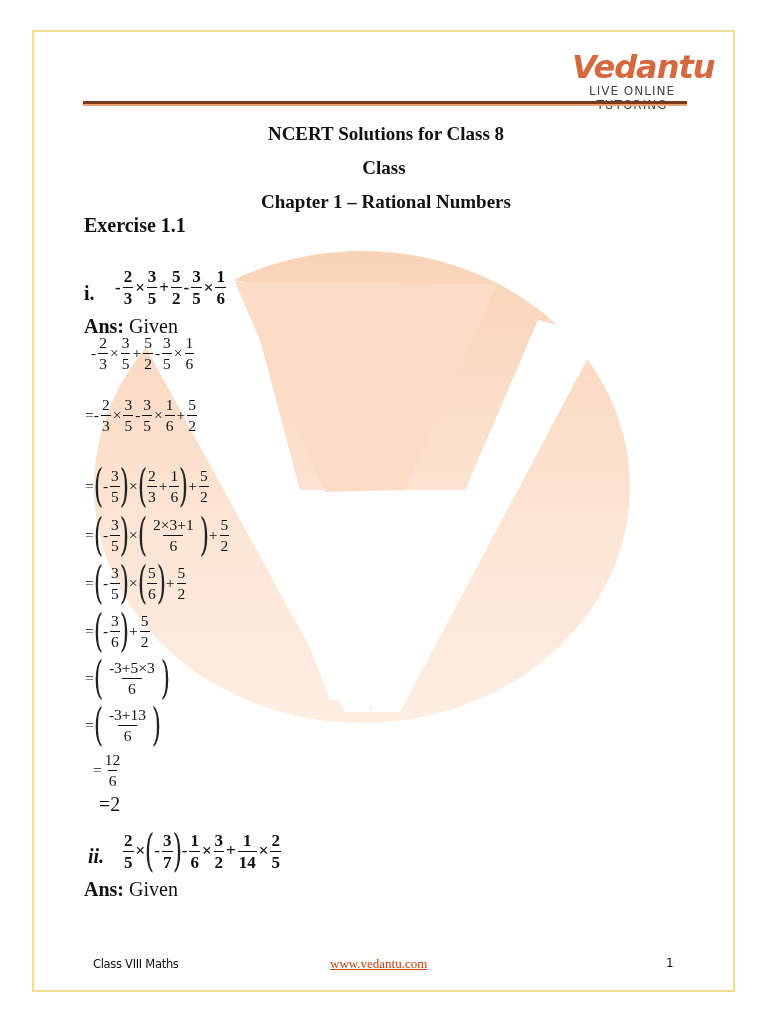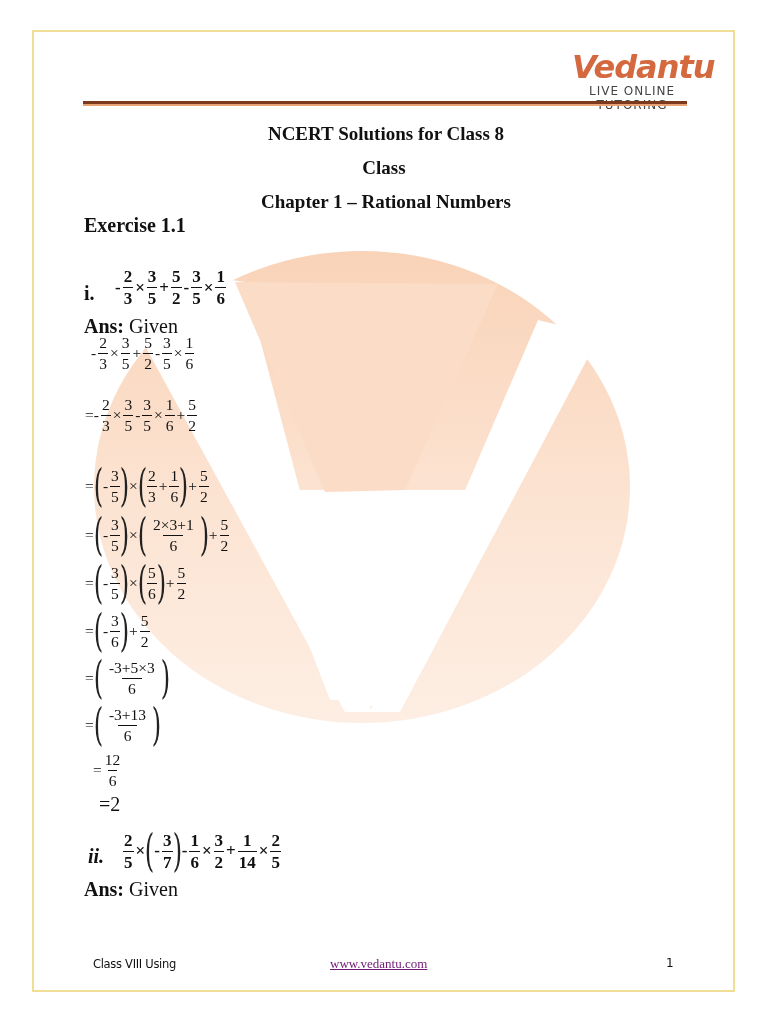--- a/index.html
+++ b/index.html
@@ -44,21 +44,21 @@
   .frac .num { padding: 0 1px 2px 1px; }
   .frac .den { border-top: 1px solid #111; padding: 2px 1px 0 1px; }
   .op { padding: 0 1px; }
   .paren { font-size: 44px; font-weight: normal; line-height: 1; transform: scaleX(0.55); display: inline-block; margin: 0 -5px; color: #222; font-family: "DejaVu Serif", serif; }
 
   .footer-left {
     position: absolute; left: 93px; top: 957px; font-family: "DejaVu Sans", sans-serif;
     font-size: 11.5px; color: #111; letter-spacing: -0.3px;
   }
   .footer-link {
-    position: absolute; left: 330px; top: 956px; font-size: 13px; color: #701a75; text-decoration: underline;
+    position: absolute; left: 330px; top: 956px; font-size: 13px; color: #c2410c; text-decoration: underline;
   }
   .footer-page { position: absolute; left: 666px; top: 956px; font-family: "DejaVu Sans", sans-serif; font-size: 12px; }
 </style>
 </head>
 <body>
 
 <svg class="watermark" viewBox="0 0 768 1024" xmlns="http://www.w3.org/2000/svg">
   <defs>
     <linearGradient id="wmg" x1="0" y1="0" x2="0" y2="1">
       <stop offset="0" stop-color="#f9d3b8"></stop>
@@ -330,16 +330,16 @@
       <span class="frac">
         <span class="num">2</span>
         <span class="den">5</span>
       </span>
     </div>
 
   <div class="line" style="top:878px;">
     <span class="bold">Ans:</span><span> Given</span>
   </div>
 
-  <div class="footer-left">Class VIII Using</div>
+  <div class="footer-left">Class VIII Maths</div>
   <a class="footer-link">www.vedantu.com </a>
   <div class="footer-page">1</div>
 </div>
 
 </body></html>

